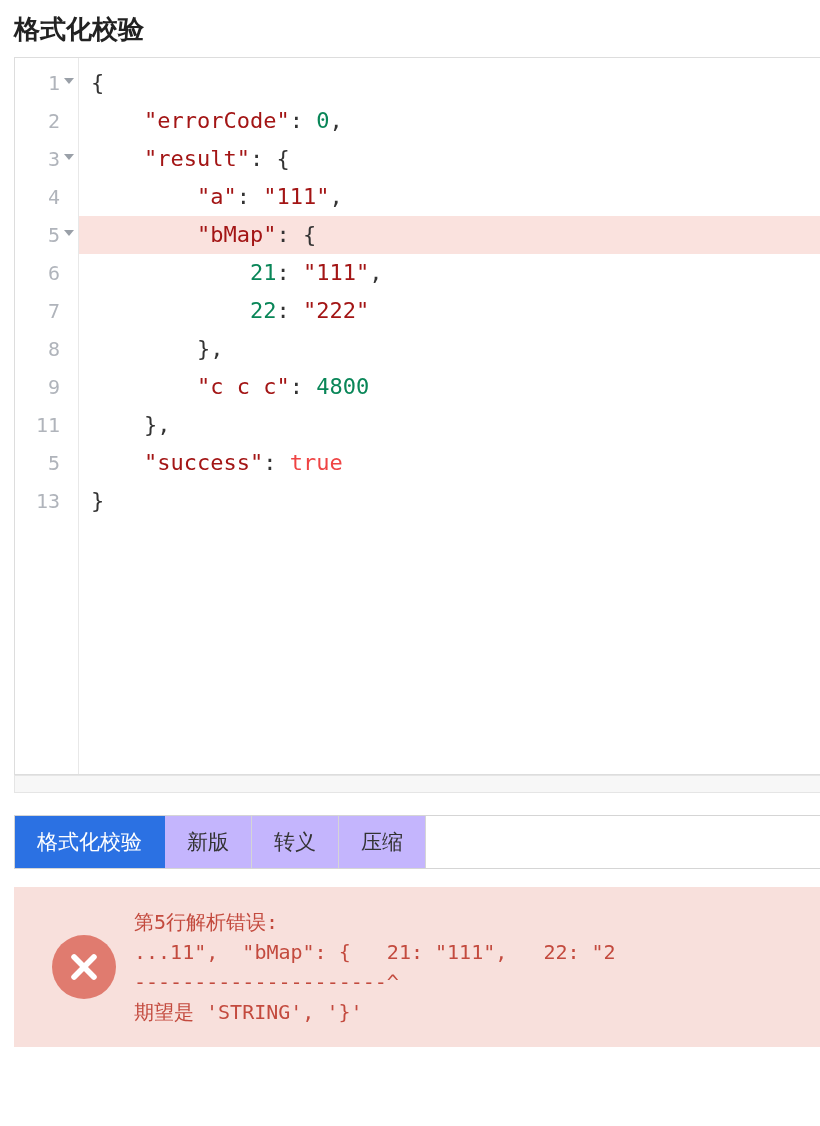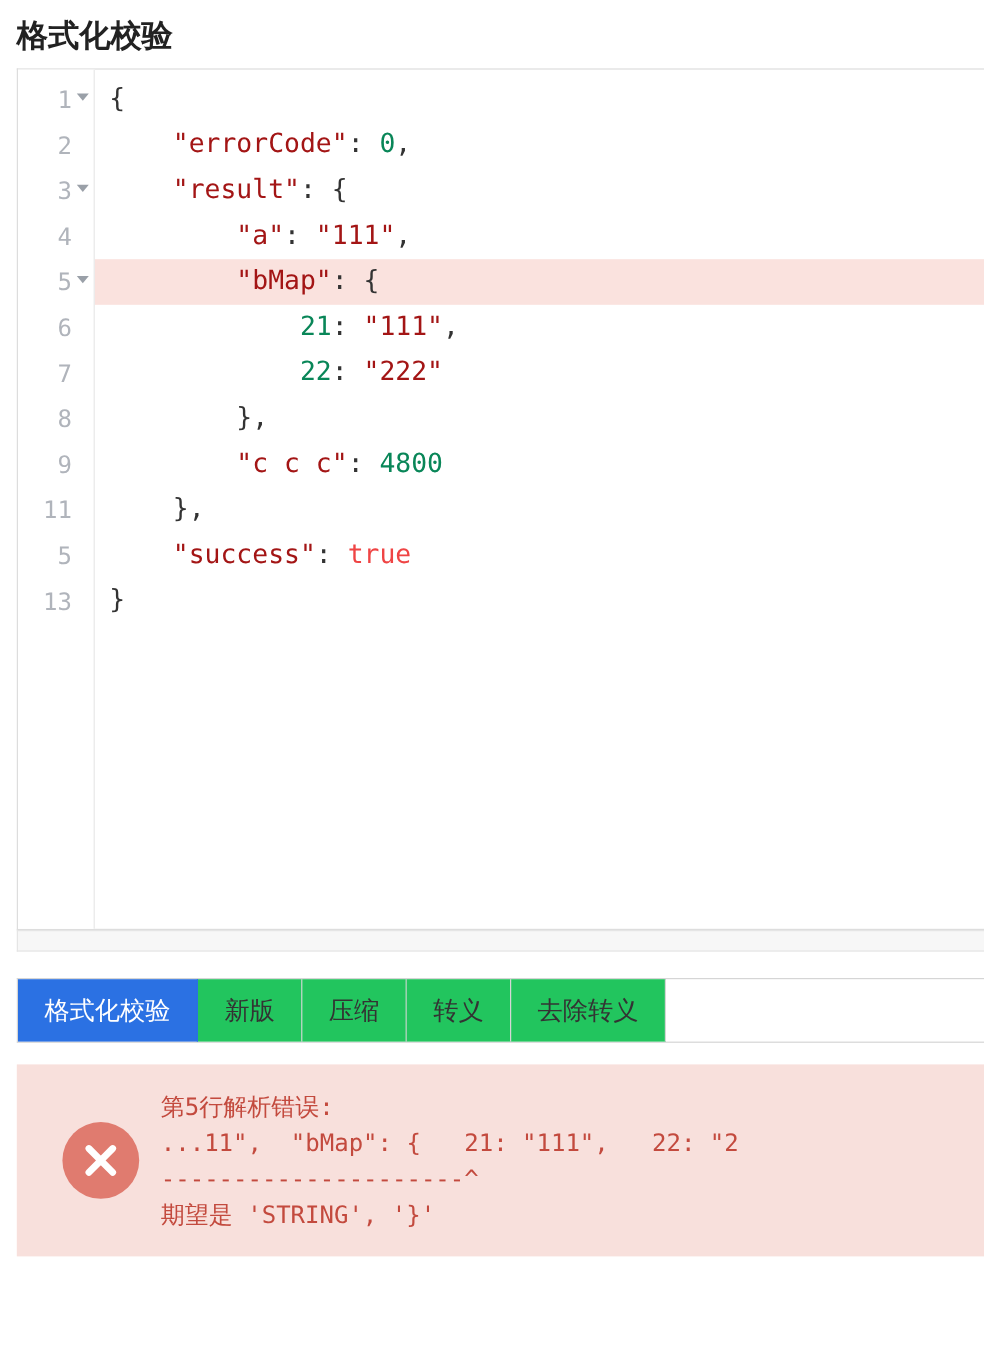--- a/index.html
+++ b/index.html
@@ -77,21 +77,21 @@
     display: flex;
     margin: 22px 0 0 14px;
     border: 1px solid #d5d5d5;
     border-right: none;
   }
   .tab-btn {
     padding: 12px 22px;
     font-size: 21px;
     color: #333;
     border-right: 1px solid #d5d5d5;
-    background: #22c55e;
+    background: #c4b5fd;
     cursor: pointer;
     white-space: nowrap;
   }
   .tab-btn.active {
     background: #2b71e3;
     color: #fff;
     border-right: 1px solid #2b71e3;
   }
 
   .error-panel {
@@ -145,23 +145,22 @@
       <div class="ln">5</div>
       <div class="ln">13</div>
     </div>
   <div class="code-area" id="code-area"><div class="code-line"><span class="tok-punc">{</span></div><div class="code-line">    <span class="tok-str">"errorCode"</span><span class="tok-punc">: </span><span class="tok-num">0</span><span class="tok-punc">,</span></div><div class="code-line">    <span class="tok-str">"result"</span><span class="tok-punc">: {</span></div><div class="code-line">        <span class="tok-str">"a"</span><span class="tok-punc">: </span><span class="tok-str">"111"</span><span class="tok-punc">,</span></div><div class="code-line err">        <span class="tok-str">"bMap"</span><span class="tok-punc">: {</span></div><div class="code-line">            <span class="tok-num">21</span><span class="tok-punc">: </span><span class="tok-str">"111"</span><span class="tok-punc">,</span></div><div class="code-line">            <span class="tok-num">22</span><span class="tok-punc">: </span><span class="tok-str">"222"</span></div><div class="code-line">        <span class="tok-punc">},</span></div><div class="code-line">        <span class="tok-str">"c c c"</span><span class="tok-punc">: </span><span class="tok-num">4800</span></div><div class="code-line">    <span class="tok-punc">},</span></div><div class="code-line">    <span class="tok-str">"success"</span><span class="tok-punc">: </span><span class="tok-bool">true</span></div><div class="code-line"><span class="tok-punc">}</span></div></div>
 </div>
 <div class="editor-footer"></div>
 
 <div class="tab-row" id="tab-row">
     <div class="tab-btn active">格式化校验</div>
     <div class="tab-btn">新版</div>
+    <div class="tab-btn">转义</div>
     <div class="tab-btn">压缩</div>
-    <div class="tab-btn">转义</div>
-    <div class="tab-btn">去除转义</div>
   </div>
 
 <div class="error-panel">
   <div class="error-icon-wrap">
     <div class="error-icon">
       <svg viewBox="0 0 24 24">
         <path d="M5 5 L19 19 M19 5 L5 19" stroke="#fff" stroke-width="4" stroke-linecap="round" fill="none"></path>
       </svg>
     </div>
   </div>

